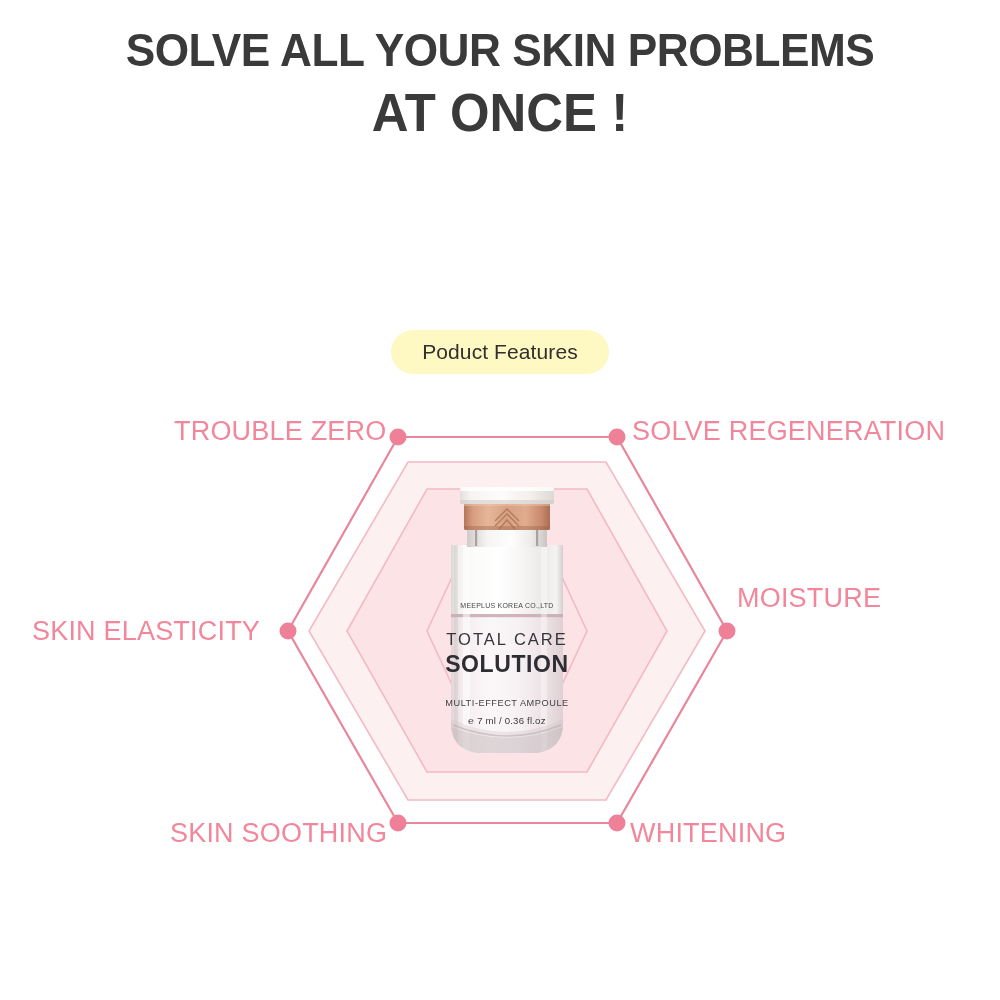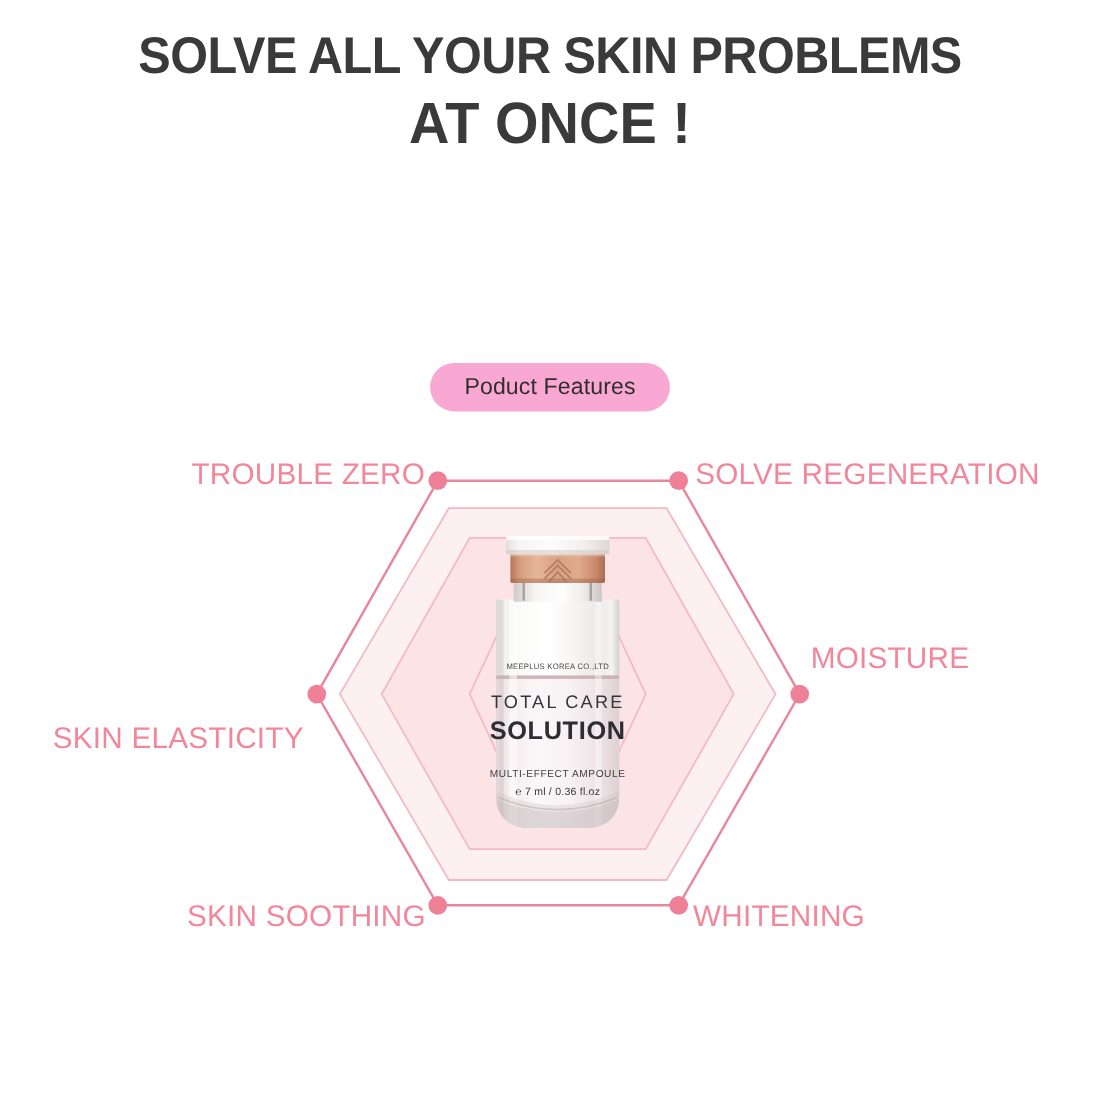--- a/index.html
+++ b/index.html
@@ -48,21 +48,21 @@
   
   .badge-wrap {
     position: absolute;
     left: 0;
     top: 330px;
     width: 1000px;
     text-align: center;
   }
   .badge {
     display: inline-block;
-    background: #f9a8d4;
+    background: #fef9c3;
     color: #332e2e;
     font-size: 21px;
     font-weight: normal;
     letter-spacing: 0.1px;
     padding: 11px 31px 12px 31px;
     border-radius: 24px;
     line-height: 1;
   }
 
   
@@ -81,21 +81,21 @@
     position: absolute;
     color: #f2879b;
     font-size: 27px;
     font-weight: normal;
     letter-spacing: 0.2px;
     white-space: nowrap;
     line-height: 1;
   }
   .vl-trouble     { left: 174px; top: 418px; }
   .vl-regen       { left: 632px; top: 418px; }
-  .vl-elasticity  { left: 48px;  top: 618px; margin-top: 40px; }
+  .vl-elasticity  { left: 32px;  top: 618px; }
   .vl-moisture    { left: 737px; top: 585px; }
   .vl-soothing    { left: 170px; top: 820px; }
   .vl-whitening   { left: 630px; top: 820px; }
 
   
   .bottle {
     position: absolute;
     left: 437px;
     top: 487px;
     width: 140px;

